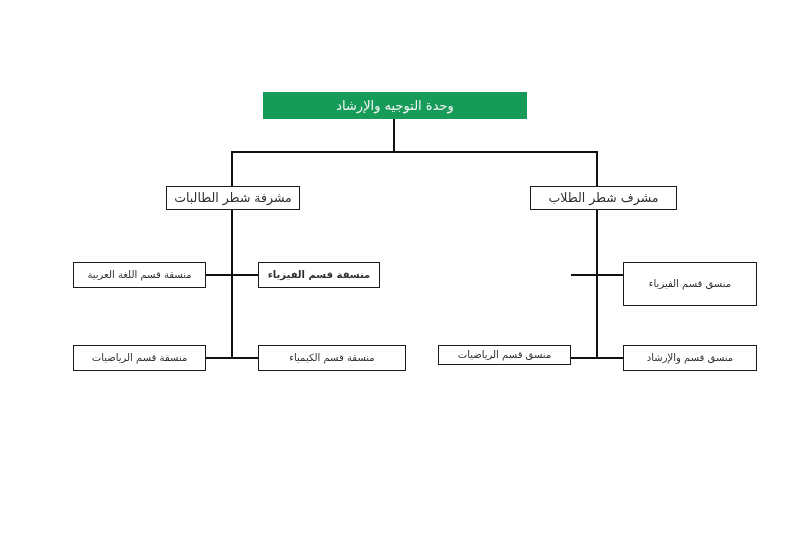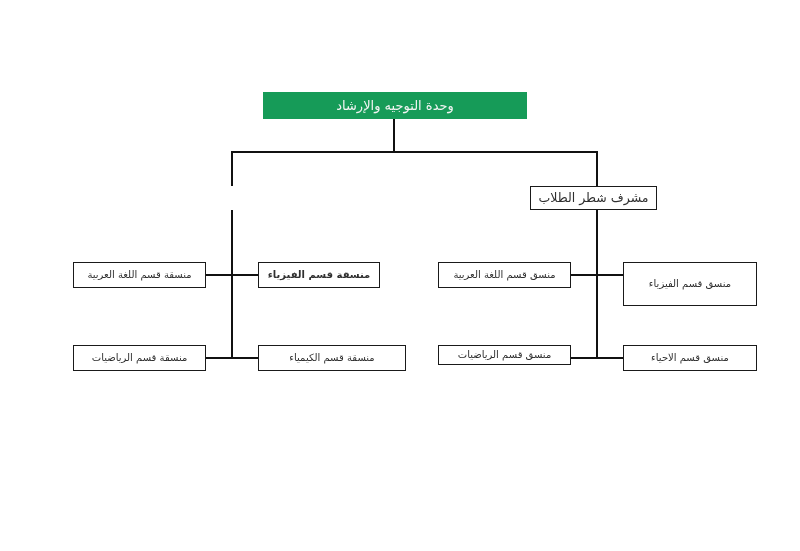--- a/index.html
+++ b/index.html
@@ -36,21 +36,21 @@
   }
   .node.branch, .node.leaf {
     background: #ffffff;
     border: 1.5px solid #1a1a1a;
     color: #303030;
   }
   .node.branch { font-size: 12.5px; }
   .node.leaf   { font-size: 10px; }
 
   .node.sup-left  { left: 166px; top: 186px; width: 134px; height: 24px; }
-  .node.sup-right { left: 530px; top: 186px; width: 127px; height: 24px; text-align: center; }
+  .node.sup-right { left: 530px; top: 186px; width: 147px; height: 24px; text-align: center; }
 
   .node.l-dept0 { left: 73px;  top: 262px; width: 133px; height: 26px; }
   .node.l-dept1 { left: 258px; top: 262px; width: 122px; height: 26px; font-weight: bold; }
   .node.l-dept2 { left: 73px;  top: 345px; width: 133px; height: 26px; }
   .node.l-dept3 { left: 258px; top: 345px; width: 148px; height: 26px; }
 
   .node.r-dept0 { left: 438px; top: 262px; width: 133px; height: 26px; }
   .node.r-dept1 { left: 623px; top: 262px; width: 134px; height: 44px; }
   .node.r-dept2 { left: 438px; top: 345px; width: 133px; height: 20px; text-align: right; }
   .node.r-dept3 { left: 623px; top: 345px; width: 134px; height: 26px; }
@@ -84,25 +84,25 @@
   <div class="line v v-sup-right"></div>
   <div class="line v v-trunk-left"></div>
   <div class="line v v-trunk-right"></div>
   <div class="line h h-l-row1"></div>
   <div class="line h h-l-row2"></div>
   <div class="line h h-r-row1"></div>
   <div class="line h h-r-row2"></div>
 
   <div class="node root">وحدة التوجيه والإرشاد</div>
 
+  <div class="node branch sup-left">مشرفة شطر الطالبات</div>
   <div class="node branch sup-right">مشرف شطر الطلاب</div>
 
   <div class="node leaf l-dept0">منسقة قسم اللغة العربية</div>
   <div class="node leaf l-dept1">منسقة قسم الفيزياء</div>
   <div class="node leaf l-dept2">منسقة قسم الرياضيات</div>
   <div class="node leaf l-dept3">منسقة قسم الكيمياء</div>
 
-  <div class="node leaf r-dept0">منسق قسم اللغة العربية</div>
   <div class="node leaf r-dept1">منسق قسم الفيزياء</div>
   <div class="node leaf r-dept2">منسق قسم الرياضيات</div>
-  <div class="node leaf r-dept3">منسق قسم الاحياء</div>
+  <div class="node leaf r-dept3">منسق قسم والإرشاد</div>
 
 </div>
 
 </body></html>

